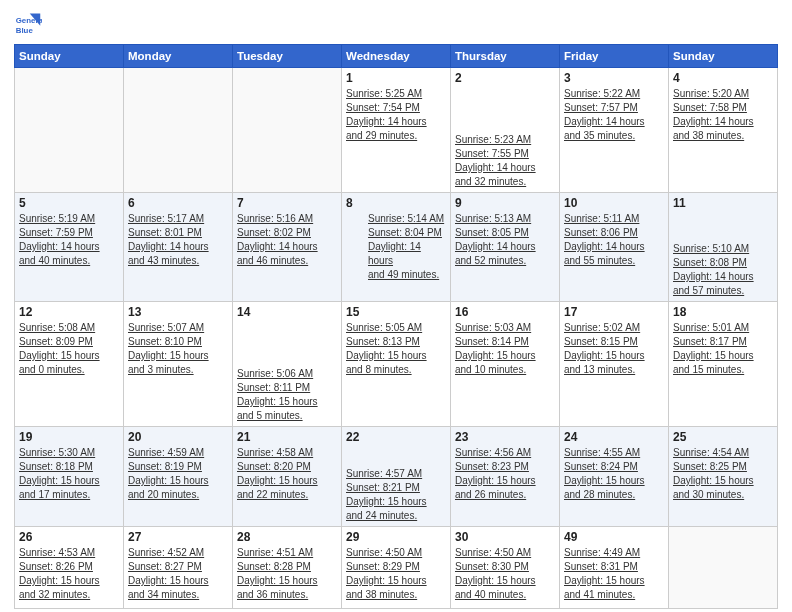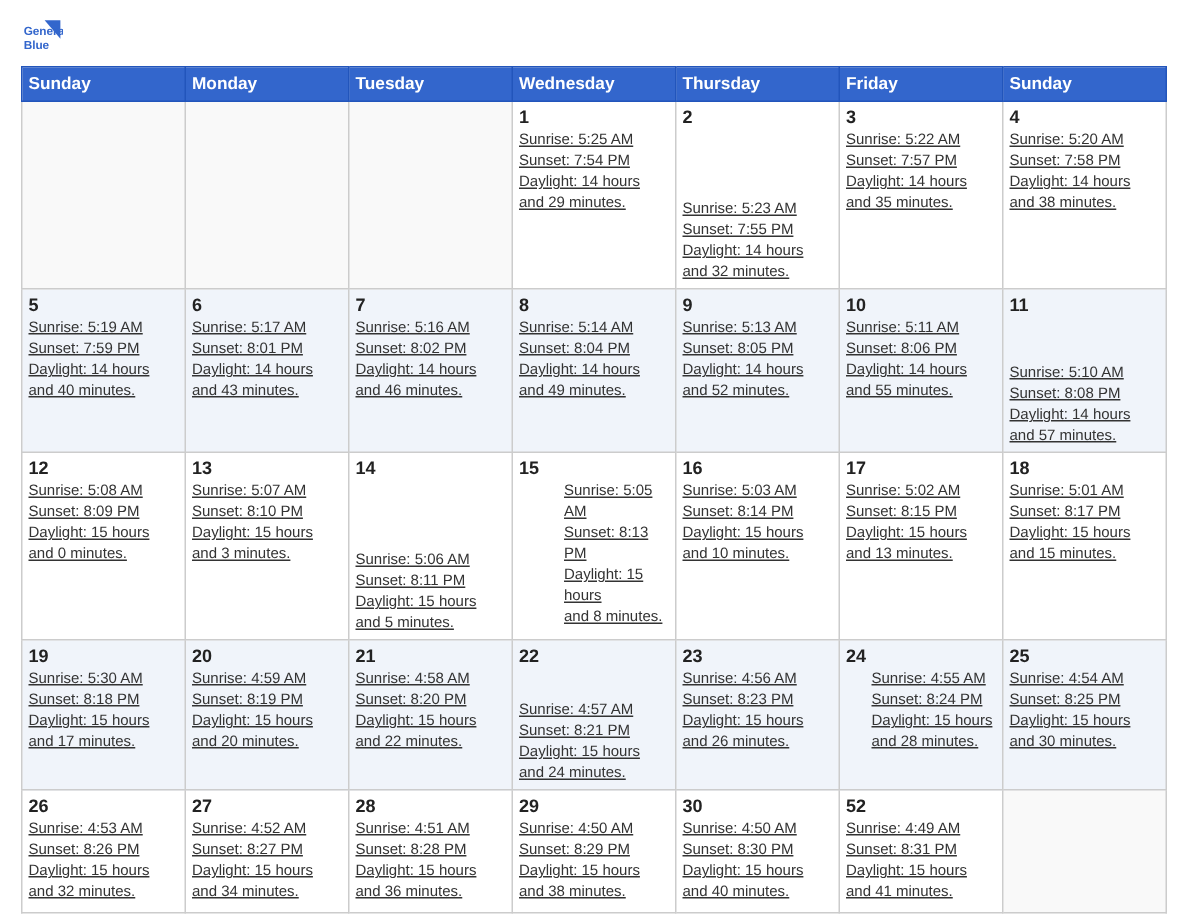--- a/index.html
+++ b/index.html
@@ -176,21 +176,21 @@
           </td>
           <td>
             <span class="day-num">7</span>
             <div class="cell-text" style="white-space: pre-line;">Sunrise: 5:16 AM
 Sunset: 8:02 PM
 Daylight: 14 hours
 and 46 minutes.</div>
           </td>
           <td>
             <span class="day-num">8</span>
-            <div class="cell-text" style="white-space: pre-line;">Sunrise: 5:14 AM
+            <div class="cell-text" style="white-space: pre-line; margin-left: 22px;">Sunrise: 5:14 AM
 Sunset: 8:04 PM
 Daylight: 14 hours
 and 49 minutes.</div>
           </td>
           <td>
             <span class="day-num">9</span>
             <div class="cell-text" style="white-space: pre-line;">Sunrise: 5:13 AM
 Sunset: 8:05 PM
 Daylight: 14 hours
 and 52 minutes.</div>
@@ -227,21 +227,21 @@
           </td>
           <td>
             <span class="day-num">14</span>
             <div class="cell-text" style="white-space: pre-line; margin-top: 48px;">Sunrise: 5:06 AM
 Sunset: 8:11 PM
 Daylight: 15 hours
 and 5 minutes.</div>
           </td>
           <td>
             <span class="day-num">15</span>
-            <div class="cell-text" style="white-space: pre-line; margin-left: 30px;">Sunrise: 5:05 AM
+            <div class="cell-text" style="white-space: pre-line;">Sunrise: 5:05 AM
 Sunset: 8:13 PM
 Daylight: 15 hours
 and 8 minutes.</div>
           </td>
           <td>
             <span class="day-num">16</span>
             <div class="cell-text" style="white-space: pre-line;">Sunrise: 5:03 AM
 Sunset: 8:14 PM
 Daylight: 15 hours
 and 10 minutes.</div>
@@ -292,21 +292,21 @@
           </td>
           <td>
             <span class="day-num">23</span>
             <div class="cell-text" style="white-space: pre-line;">Sunrise: 4:56 AM
 Sunset: 8:23 PM
 Daylight: 15 hours
 and 26 minutes.</div>
           </td>
           <td>
             <span class="day-num">24</span>
-            <div class="cell-text" style="white-space: pre-line; margin-left: 17px;">Sunrise: 4:55 AM
+            <div class="cell-text" style="white-space: pre-line;">Sunrise: 4:55 AM
 Sunset: 8:24 PM
 Daylight: 15 hours
 and 28 minutes.</div>
           </td>
           <td>
             <span class="day-num">25</span>
             <div class="cell-text" style="white-space: pre-line;">Sunrise: 4:54 AM
 Sunset: 8:25 PM
 Daylight: 15 hours
 and 30 minutes.</div>
@@ -342,21 +342,21 @@
 and 38 minutes.</div>
           </td>
           <td>
             <span class="day-num">30</span>
             <div class="cell-text" style="white-space: pre-line;">Sunrise: 4:50 AM
 Sunset: 8:30 PM
 Daylight: 15 hours
 and 40 minutes.</div>
           </td>
           <td>
-            <span class="day-num">52</span>
+            <span class="day-num">49</span>
             <div class="cell-text" style="white-space: pre-line;">Sunrise: 4:49 AM
 Sunset: 8:31 PM
 Daylight: 15 hours
 and 41 minutes.</div>
           </td>
           <td class="empty-cell"></td>
         </tr>
       </tbody>
   </table>
 </div>

